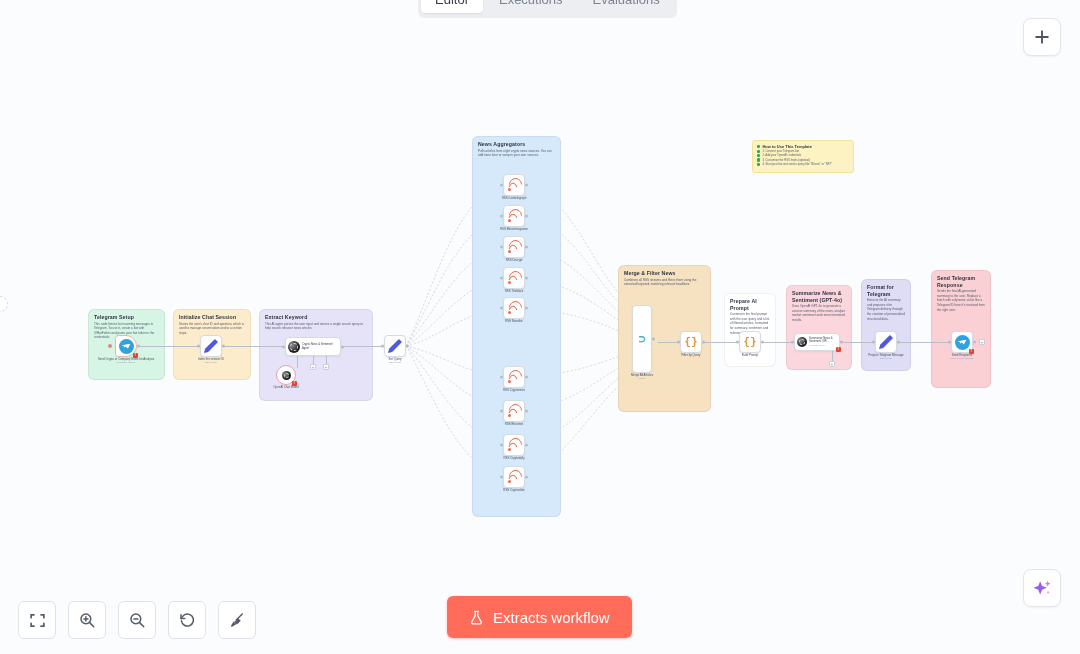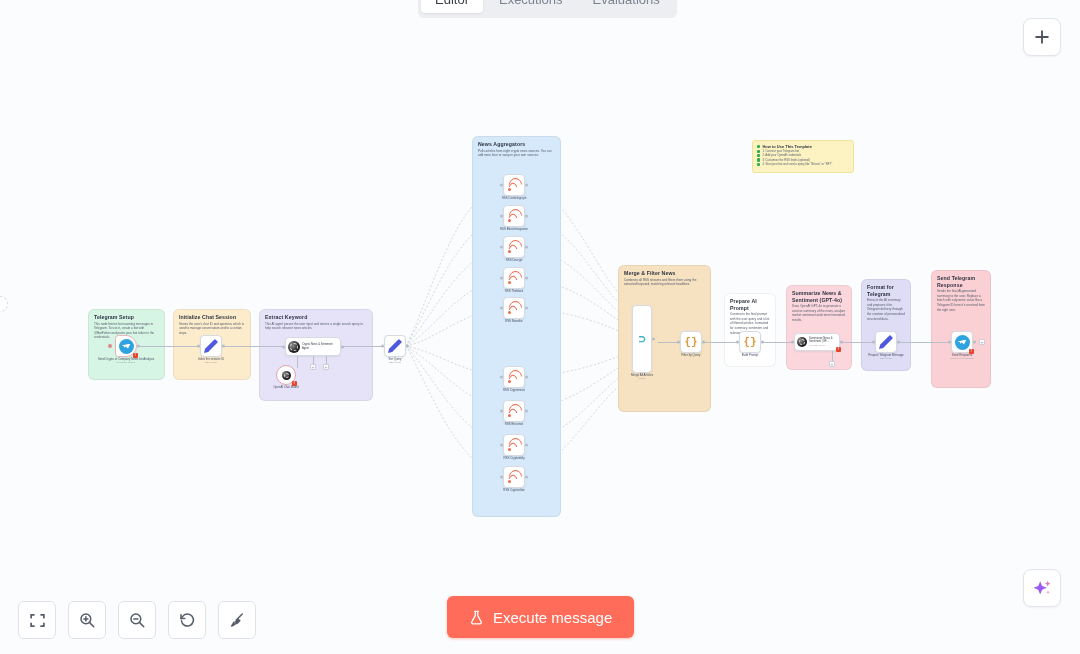--- a/index.html
+++ b/index.html
@@ -509,21 +509,21 @@
         <path d="M8 15l-3 5 5-3"></path>
       </svg>
     </div>
 
   </div>
 
   <button class="exec">
     <svg width="15" height="15" viewBox="0 0 24 24" fill="none" stroke="#ffffff" stroke-width="2" stroke-linecap="round" stroke-linejoin="round">
       <path d="M9 2h6M10 2v7L4.5 19a2 2 0 0 0 1.8 3h11.4a2 2 0 0 0 1.8-3L14 9V2"></path>
     </svg>
-    <span>Execute message</span>
+    <span>Extracts workflow</span>
   </button>
 
   <div class="corner-btn" id="add-btn">
     <svg width="20" height="20" viewBox="0 0 24 24" stroke="#4c525e" stroke-width="2.2" stroke-linecap="round">
       <path d="M12 5v14M5 12h14"></path>
     </svg>
   </div>
 
   <div class="corner-btn" id="ai-btn">
     <svg width="22" height="22" viewBox="0 0 24 24">

